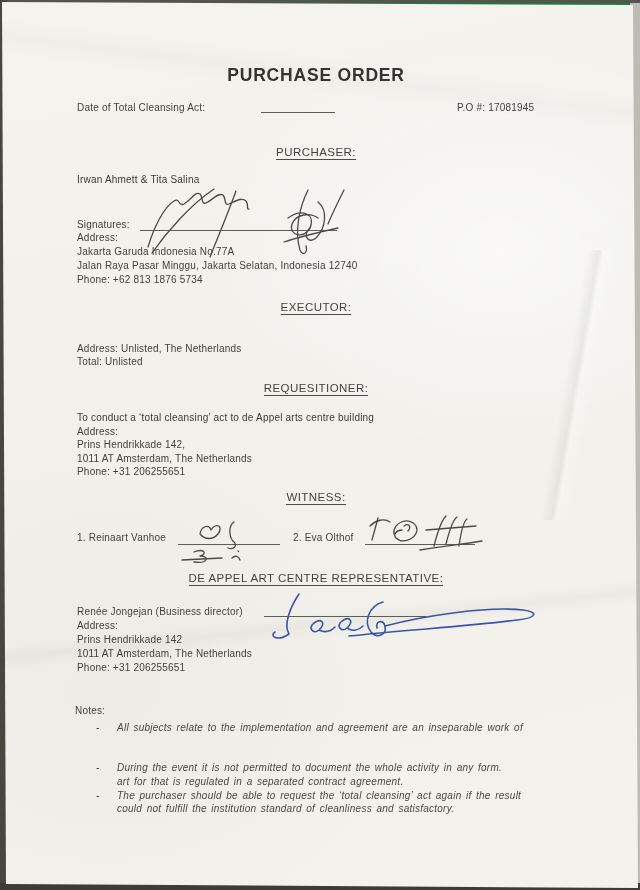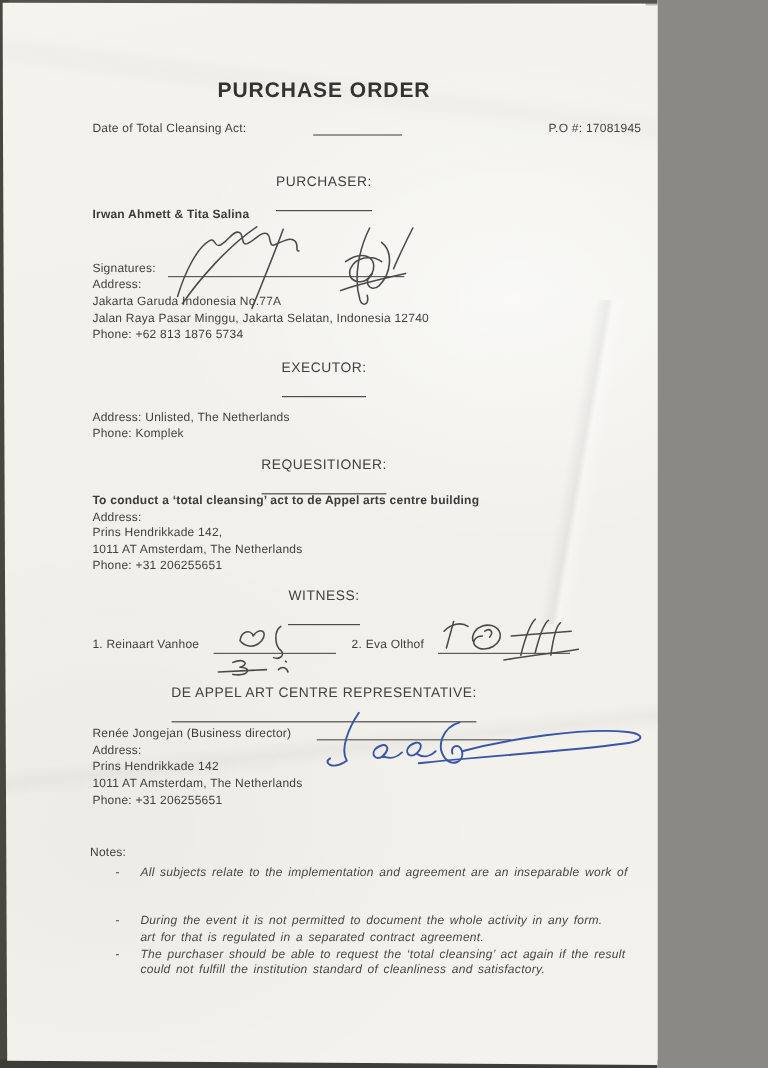--- a/index.html
+++ b/index.html
@@ -1,18 +1,18 @@
 <!DOCTYPE html>
 <html><head>
 <meta charset="utf-8">
 <style>
   html,body{margin:0;padding:0;background:#8a8984;}
   .screen{
-    position:relative;width:548px;height:890px;overflow:hidden;
-    background:#ffffff;
+    position:relative;width:640px;height:890px;overflow:hidden;
+    background:#15803d;
     font-family:"Liberation Sans","DejaVu Sans",sans-serif;
   }
   .edge-top{position:absolute;left:0;top:0;width:100%;height:3px;background:#54534d;}
   .edge-left{position:absolute;left:0;top:0;width:7px;height:100%;background:#47463f;}
   .edge-bottom{position:absolute;left:0;bottom:0;width:100%;height:7px;background:#3d3c36;}
   .edge-right{position:absolute;right:0;top:0;width:10px;height:100%;background:#bcbbb4;}
   .paper{
     position:absolute;inset:0;
     clip-path:polygon(2px 2px, 633px 5px, 638px 888px, 6px 884px);
     background:
@@ -23,24 +23,24 @@
   .crease1{position:absolute;right:0;top:250px;width:130px;height:270px;
     background:linear-gradient(100deg,transparent 44%,rgba(0,0,0,0.05) 50%,rgba(255,255,255,0.3) 53%,transparent 60%);}
   .crease2{position:absolute;left:0;top:550px;width:100%;height:150px;
     background:linear-gradient(174deg,transparent 44%,rgba(0,0,0,0.03) 50%,transparent 56%);}
   .crease3{position:absolute;left:0;top:20px;width:100%;height:110px;
     background:linear-gradient(187deg,transparent 40%,rgba(0,0,0,0.02) 50%,transparent 60%);}
   .title{position:absolute;left:0;right:8px;top:65px;text-align:center;
     font-size:17.5px;font-weight:bold;color:#333331;letter-spacing:0.8px;}
   .heading{position:absolute;left:0;right:8px;text-align:center;
     font-size:11.5px;color:#424240;letter-spacing:0.45px;white-space:nowrap;}
-  .heading .hu{display:inline-block;border-bottom:1px solid #4d4d4b;padding-bottom:17px;}
+  .heading .hu{display:inline-block;border-bottom:1px solid #4d4d4b;padding-bottom:1px;}
   .ln{position:absolute;font-size:10px;line-height:13px;color:#3f3f3d;
     letter-spacing:0.2px;white-space:nowrap;}
-  .bold{font-weight:bold;color:#3a3a38;}
+  .bold{font-weight:normal;color:#3a3a38;}
   .note{font-style:italic;color:#474745;letter-spacing:0.25px;word-spacing:1.5px;}
   .fill-line{position:absolute;height:0;border-bottom:1px solid #5c5c58;}
   svg.sig{position:absolute;overflow:visible;}
   svg.sig path{fill:none;stroke-linecap:round;stroke-linejoin:round;}
   .ink-black path{stroke:#4a4a48;stroke-width:1.3;}
   .ink-blue path{stroke:#3a54a6;stroke-width:1.6;}
 </style>
 </head>
 <body>
 
@@ -79,21 +79,21 @@
       <path d="M26 56 C44 50 62 46 80 42"></path>
       <path d="M86 4 C80 16 74 28 70 38"></path>
     </svg>
     <div class="ln" style="left:77px;top:231px">Address:</div>
     <div class="ln" style="left:77px;top:245px">Jakarta Garuda Indonesia No.77A</div>
     <div class="ln" style="left:77px;top:259px">Jalan Raya Pasar Minggu, Jakarta Selatan, Indonesia 12740</div>
     <div class="ln" style="left:77px;top:273px">Phone: +62 813 1876 5734</div>
 
     <div class="heading" style="top:301px"><span class="hu">EXECUTOR:</span></div>
     <div class="ln" style="left:77px;top:342px">Address: Unlisted, The Netherlands</div>
-    <div class="ln" style="left:77px;top:355px">Phone: Komplek</div>
+    <div class="ln" style="left:77px;top:355px">Total: Unlisted</div>
 
     <div class="heading" style="top:382px"><span class="hu">REQUESITIONER:</span></div>
     <div class="ln bold" style="left:77px;top:411px">To conduct a ‘total cleansing’ act to de Appel arts centre building</div>
     <div class="ln" style="left:77px;top:425px">Address:</div>
     <div class="ln" style="left:77px;top:438px">Prins Hendrikkade 142,</div>
     <div class="ln" style="left:77px;top:452px">1011 AT Amsterdam, The Netherlands</div>
     <div class="ln" style="left:77px;top:465px">Phone: +31 206255651</div>
 
     <div class="heading" style="top:491px"><span class="hu">WITNESS:</span></div>
     <div class="ln" style="left:77px;top:531px">1. Reinaart Vanhoe</div>

